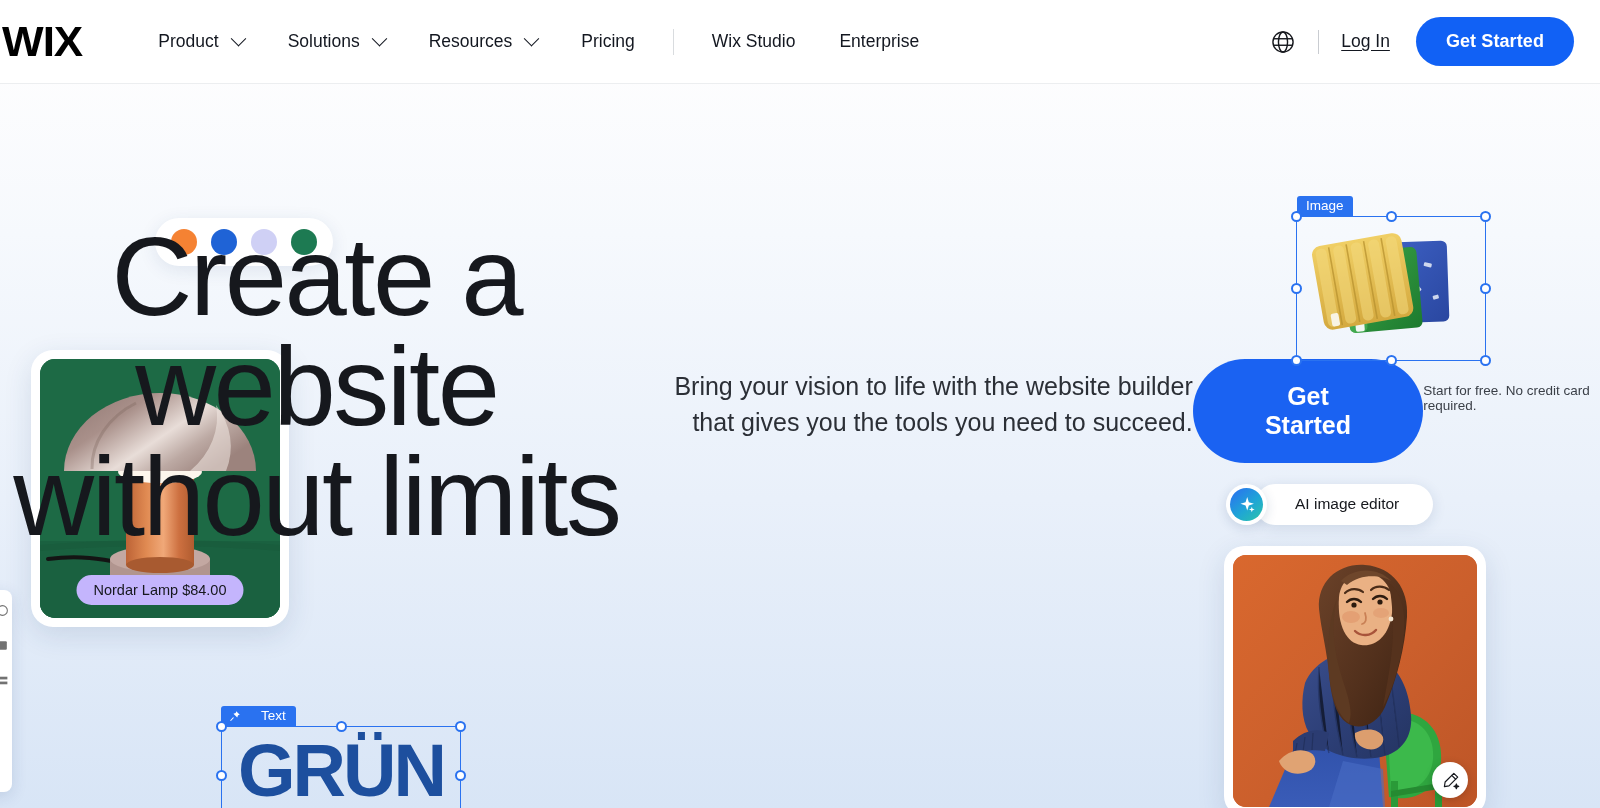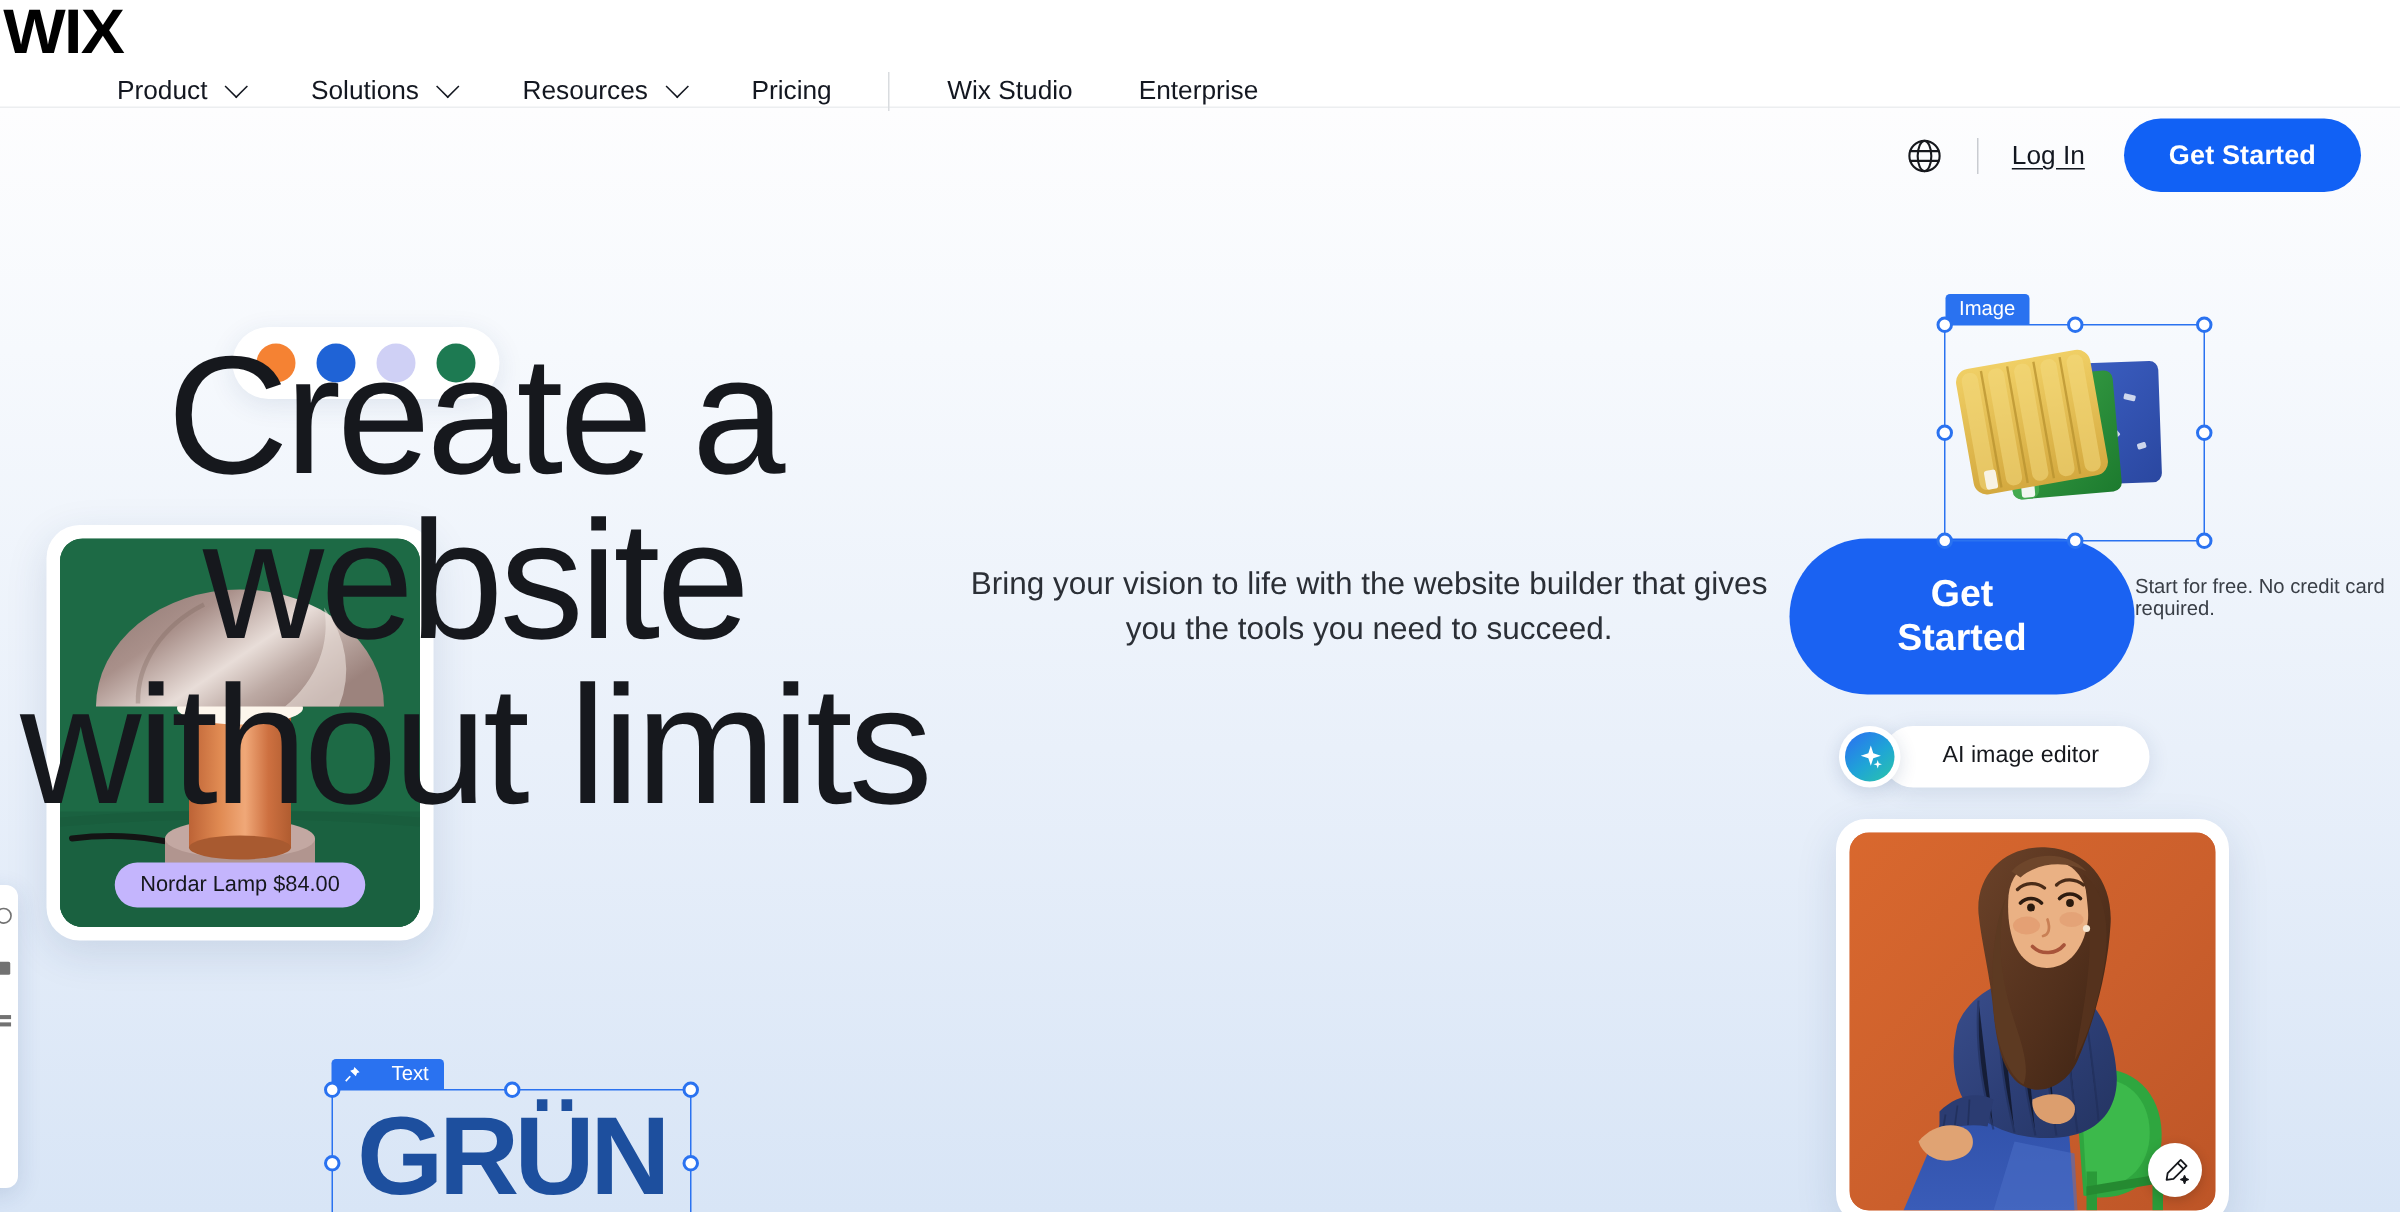--- a/index.html
+++ b/index.html
@@ -5,26 +5,25 @@
   * { margin:0; padding:0; box-sizing:border-box; }
   html, body { width:1600px; height:808px; overflow:hidden; }
   body {
     font-family:"Liberation Sans", sans-serif;
     background:#ffffff;
     -webkit-font-smoothing:antialiased;
   }
 
   
   .header {
-    position:absolute; top:0; left:0; width:1600px; height:72px;
+    position:absolute; top:0; left:0; width:1600px; height:84px;
     background:#ffffff;
-    display:flex; align-items:flex-start;
+    display:flex; align-items:center;
     border-bottom:1px solid #eceef0;
     z-index:60;
-    flex-direction:column;
   }
   .logo {
     margin-left:4px;
     font-size:42px; font-weight:700; letter-spacing:-1px;
     color:#000; line-height:1;
     font-family:"Liberation Sans", sans-serif;
     transform:scaleX(1.05);
   }
   .nav { display:flex; align-items:center; margin-left:56px; gap:0; }
   .nav-item {
@@ -65,22 +64,22 @@
   .hero-center {
     position:absolute; left:0; width:1600px; top:150px;
     display:flex; flex-direction:row; align-items:center;
   }
   .headline {
     font-size:112px; font-weight:300; line-height:0.98;
     color:#16181d; letter-spacing:-2.5px; text-align:center;
     font-family:"Liberation Sans", sans-serif;
   }
   .subtitle {
-    margin-top:36px; font-size:21px; line-height:1.42; color:#2b2f36;
-    text-align:center; font-weight:400; max-width:560px;
+    margin-top:36px; font-size:25px; line-height:1.42; color:#2b2f36;
+    text-align:right; font-weight:400; max-width:560px;
   }
   .cta {
     margin-top:48px;
     background:#1a62f2; color:#fff; border:none; border-radius:999px;
     font-size:25px; font-weight:700; padding:23px 62px; cursor:pointer;
     font-family:"Liberation Sans", sans-serif;
   }
   .cta-note {
     margin-top:22px; font-size:13.5px; color:#3a3f47; font-weight:400;
   }
@@ -129,21 +128,21 @@
   .handle {
     position:absolute; width:11px; height:11px; border-radius:50%;
     background:#fff; border:2px solid #2a72f0;
   }
   .h-tl{left:-6px;top:-6px} .h-tc{left:calc(50% - 5.5px);top:-6px} .h-tr{right:-6px;top:-6px}
   .h-ml{left:-6px;top:calc(50% - 5.5px)} .h-mr{right:-6px;top:calc(50% - 5.5px)}
   .h-bl{left:-6px;bottom:-6px} .h-bc{left:calc(50% - 5.5px);bottom:-6px} .h-br{right:-6px;bottom:-6px}
 
   
   .img-sel {
-    position:absolute; left:1296px; top:144px; width:174px; height:145px;
+    position:absolute; left:1296px; top:144px; width:190px; height:145px;
     border:1.6px solid #2a72f0;
   }
   .img-badge {
     position:absolute; top:-21px; left:0px;
     background:#2a72f0; color:#fff; font-size:13.5px; font-weight:500;
     padding:2px 9px 3px; border-radius:3px 3px 0 0;
   }
 
   
   .ai-pill {

